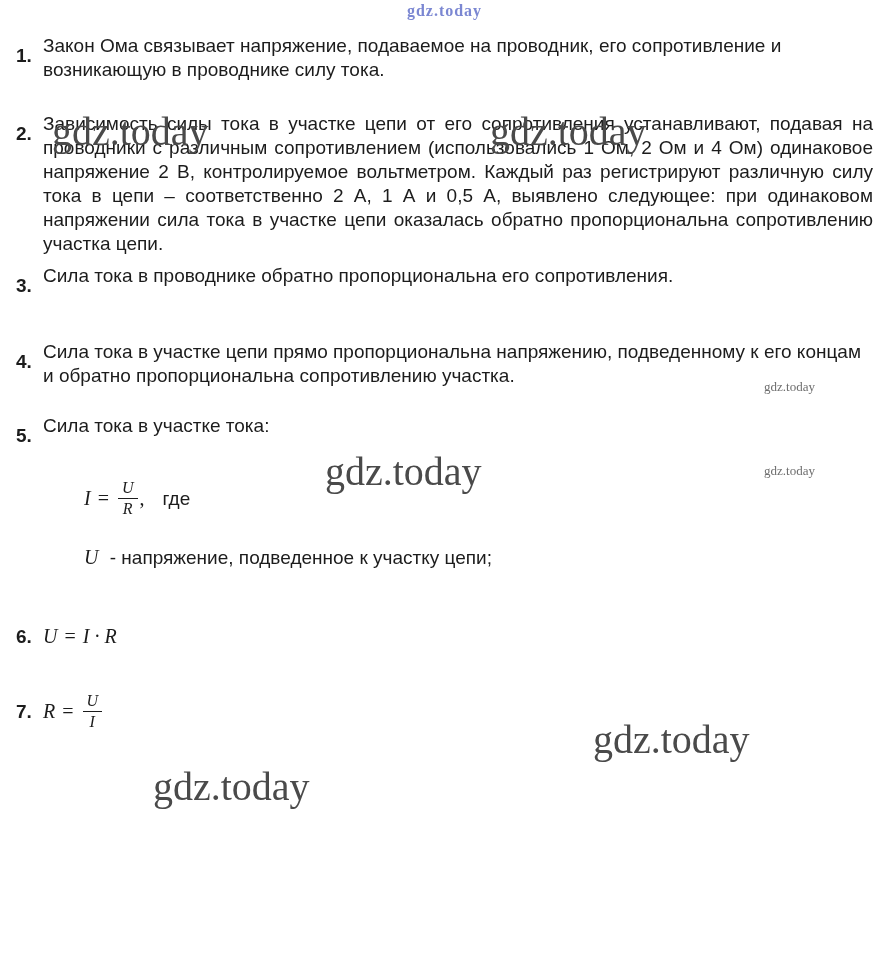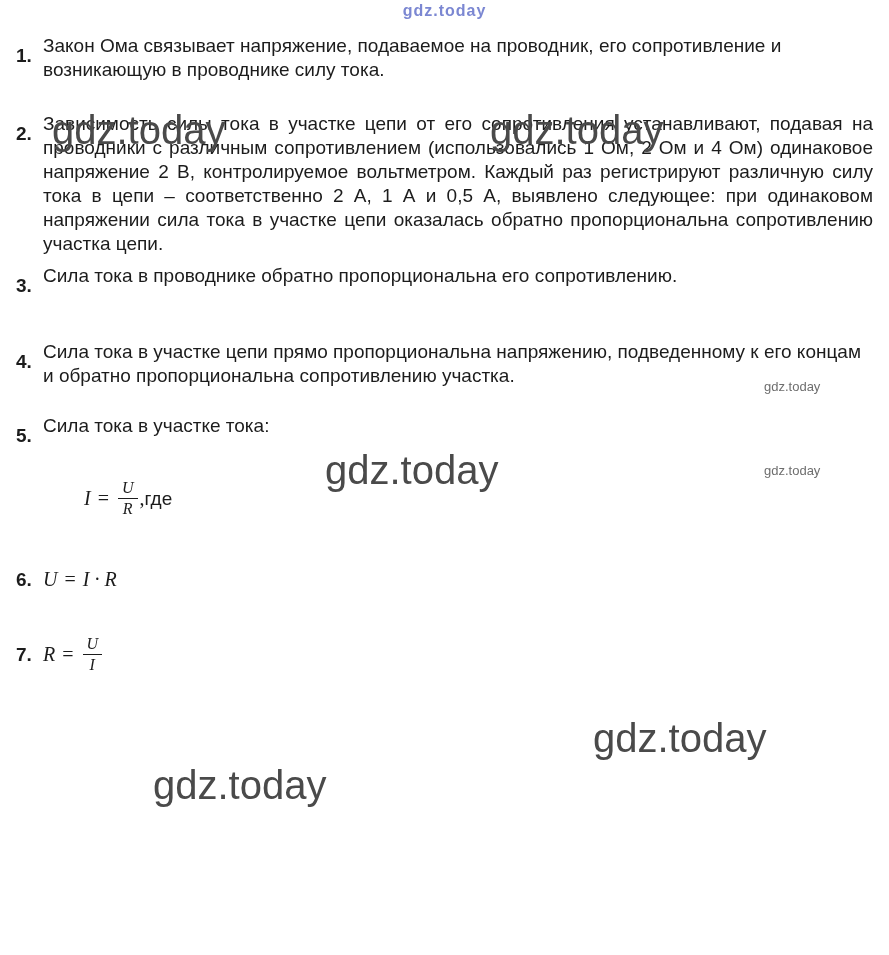--- a/index.html
+++ b/index.html
@@ -20,21 +20,21 @@
     width: 889px;
     min-height: 955px;
     padding: 34px 16px 10px 16px;
     box-sizing: border-box;
   }
 
   
   .wm {
     position: absolute;
     color: #4f4f4f;
-    font-family: Liberation Sans, sans-serif;
+    font-family: Liberation Serif, serif;
     pointer-events: none;
     white-space: nowrap;
     user-select: none;
   }
   .wm-top {
     top: 2px;
     left: 50%;
     transform: translateX(-50%);
     font-size: 16px;
     font-weight: bold;
@@ -112,21 +112,21 @@
   .eqsign {
     font-family: "Liberation Serif", serif;
     font-style: normal;
     margin: 0 7px;
     font-size: 20px;
   }
   .where-word {
     font-family: "Liberation Sans", sans-serif;
     font-style: normal;
     font-size: 19px;
-    margin-left: 0;
+    margin-left: 18px;
   }
   .comma {
     font-family: "Liberation Serif", serif;
     font-style: normal;
     font-size: 20px;
   }
   .def-line {
     font-size: 19px;
     line-height: 36px;
     margin-bottom: 0;
@@ -163,21 +163,21 @@
     <span class="txt">Закон Ома связывает напряжение, подаваемое на проводник, его сопротивление и возникающую в проводнике силу тока.</span>
   </div>
 
   <div class="item item-2">
     <span class="num">2.</span>
     <span class="txt justify">Зависимость силы тока в участке цепи от его сопротивления устанавливают, подавая на проводники с различным сопротивлением (использовались 1 Ом, 2 Ом и 4 Ом) одинаковое напряжение 2 В, контролируемое вольтметром. Каждый раз регистрируют различную силу тока в цепи – соответственно 2 А, 1 А и 0,5 А, выявлено следующее: при одинаковом напряжении сила тока в участке цепи оказалась обратно пропорциональна сопротивлению участка цепи.</span>
   </div>
 
   <div class="item item-3">
     <span class="num">3.</span>
-    <span class="txt">Сила тока в проводнике обратно пропорциональна его сопротивлению.</span>
+    <span class="txt">Сила тока в проводнике обратно пропорциональна его сопротивления.</span>
   </div>
 
   <div class="item item-4">
     <span class="num">4.</span>
     <span class="txt">Сила тока в участке цепи прямо пропорциональна напряжению, подведенному к его концам и обратно пропорциональна сопротивлению участка.</span>
   </div>
 
   <div class="item item-5">
     <span class="num">5.</span>
     <span class="txt">Сила тока в участке тока:</span>
@@ -188,20 +188,24 @@
       <span class="math">I</span>
       <span class="eqsign">=</span>
       <span class="frac">
         <span class="top">U</span>
         <span class="bot">R</span>
       </span>
       <span class="comma">,</span>
       <span class="where-word">где</span>
     </div>
 
+    <div class="def-line">
+      <span class="sym">U</span>
+      <span>- напряжение, подведенное к участку цепи;</span>
+    </div>
 
   </div>
 
   <div class="item-67 item-6">
     <span class="num" style="font-weight:bold; width:27px; flex:0 0 27px;">6.</span>
     <span class="inline-formula">
       <span class="math">U</span>
       <span class="eqsign">=</span>
       <span class="math">I · R</span>
     </span>

